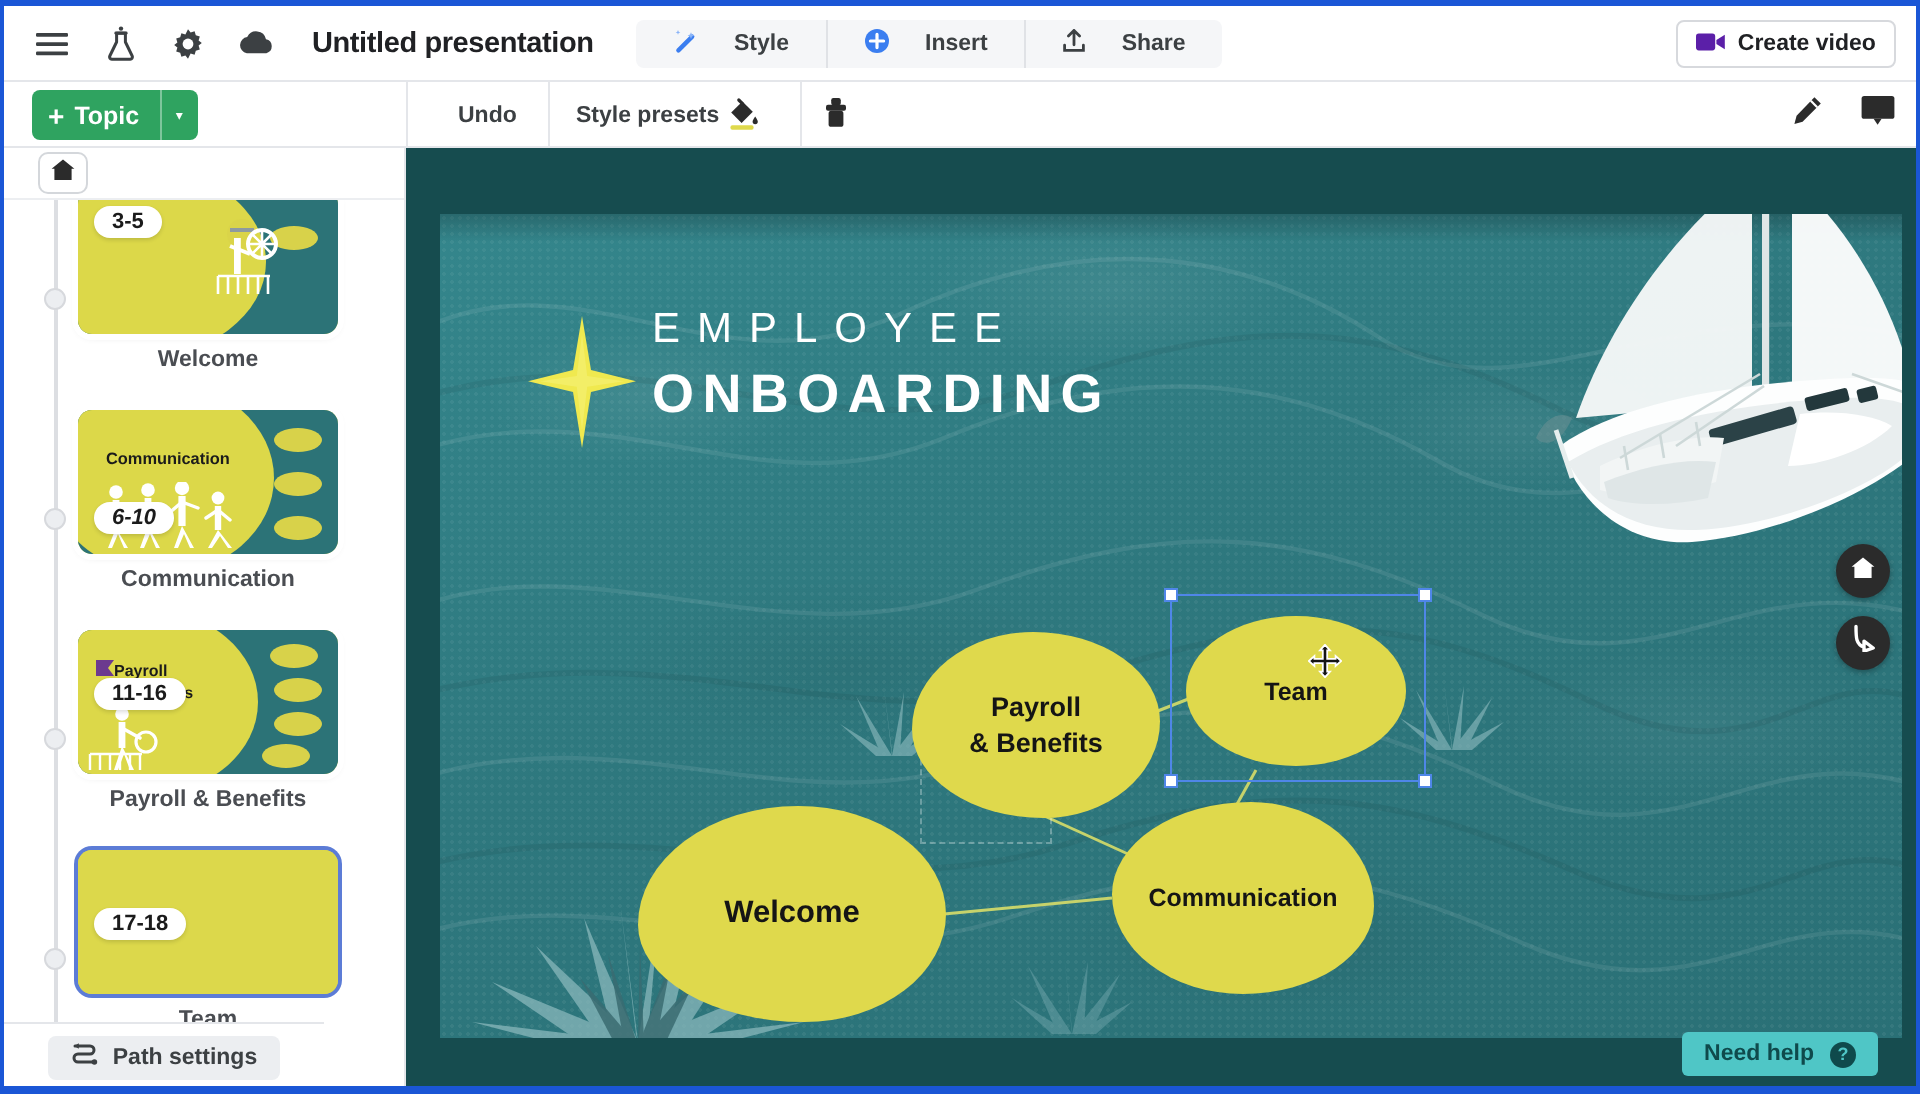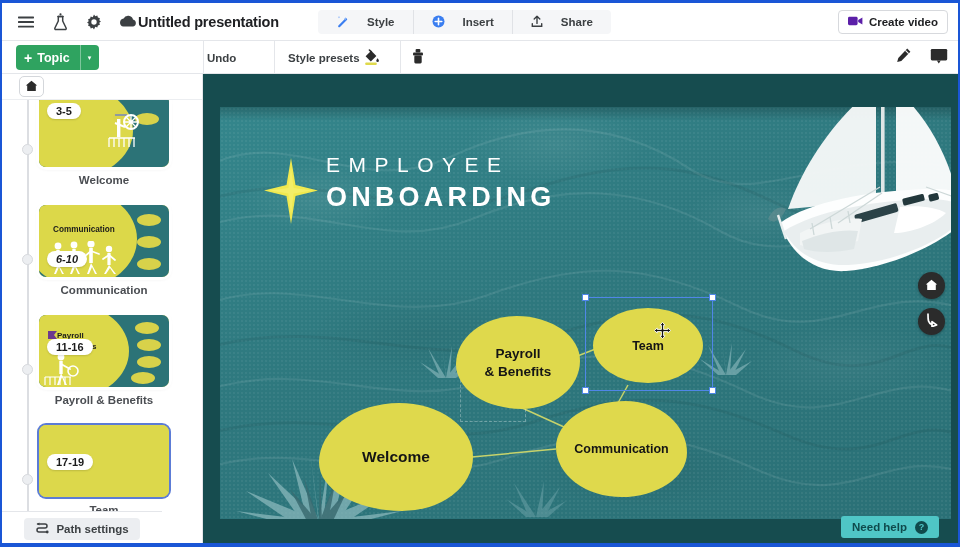--- a/index.html
+++ b/index.html
@@ -28,20 +28,21 @@
     border-bottom: 1px solid #e4e6ea;
     display: flex; align-items: center;
   }
   .tb-icons { display: flex; align-items: center; gap: 14px; padding-left: 14px; }
   .tb-ic {
     width: 20px; height: 20px;
     display: flex; align-items: center; justify-content: center;
     color: #3c4043; cursor: pointer;
   }
   .doc-title {
+    margin-left: 18px;
     font-size: 14.5px; font-weight: 700; color: #202124;
     letter-spacing: -0.2px; white-space: nowrap;
   }
   .tb-center {
     position: absolute; left: 316px; top: 7px;
     display: flex; height: 24px;
     background: #f5f6f8;
     border-radius: 4px;
     overflow: hidden;
   }
@@ -442,21 +443,21 @@
   <div class="bar2">
     <div class="topic-btn">
       <span class="lbl">
         <span style="font-size:14px;font-weight:700;">+</span>
         <span>Topic</span>
       </span>
       <span class="carret">▾</span>
     </div>
 
     <div class="divv" style="left:201px;"></div>
-    <div class="b2item" style="left:205px;">Undo</div>
+    <div class="b2item" style="left:227px;">Undo</div>
     <div class="divv" style="left:272px;"></div>
     <div class="b2item" style="left:286px;">Style presets</div>
 
     <div class="b2item" style="left:360px;">
       <span>
         <svg width="19" height="19" viewBox="0 0 19 19">
           <path d="M3.6 9.3 L9.2 3.7 L14.4 8.9 L8.8 14.5 Z" fill="#2b2b2b"></path>
           <path d="M7.4 3.0 L9.3 4.9" stroke="#2b2b2b" stroke-width="1.6" stroke-linecap="round"></path>
           <path d="M15.6 11.2c.9 1.3 1.3 2 1.3 2.6a1.3 1.3 0 1 1-2.6 0c0-.6.4-1.3 1.3-2.6z" fill="#2b2b2b"></path>
           <rect x="3.2" y="15.6" width="11.6" height="2.3" rx="1" fill="#dfd94c"></rect>
@@ -598,21 +599,21 @@
             </svg>
           </span>
           <div class="pilllabel" style="left:8px; top:24px;">11-16</div>
         </div>
         <div class="slide-name">Payroll &amp; Benefits</div>
       </div>
 
       <div class="slide-card" style="top:325px;">
         <div class="thumb sel">
           <div style="position:absolute;inset:0;background:#dcd84b;"></div>
-          <div class="pilllabel" style="left:8px; top:29px;">17-19</div>
+          <div class="pilllabel" style="left:8px; top:29px;">17-18</div>
         </div>
         <div class="slide-name">Team</div>
       </div>
     </div>
 
     <div class="side-foot">
       <div class="path-btn">
         <span>
           <svg width="14" height="13" viewBox="0 0 14 13">
             <path d="M2.5 2.0 H10 a2 2 0 0 1 0 4 H4 a2 2 0 0 0 0 4 h7" fill="none" stroke="#3c4043" stroke-width="1.5" stroke-linecap="round"></path>

